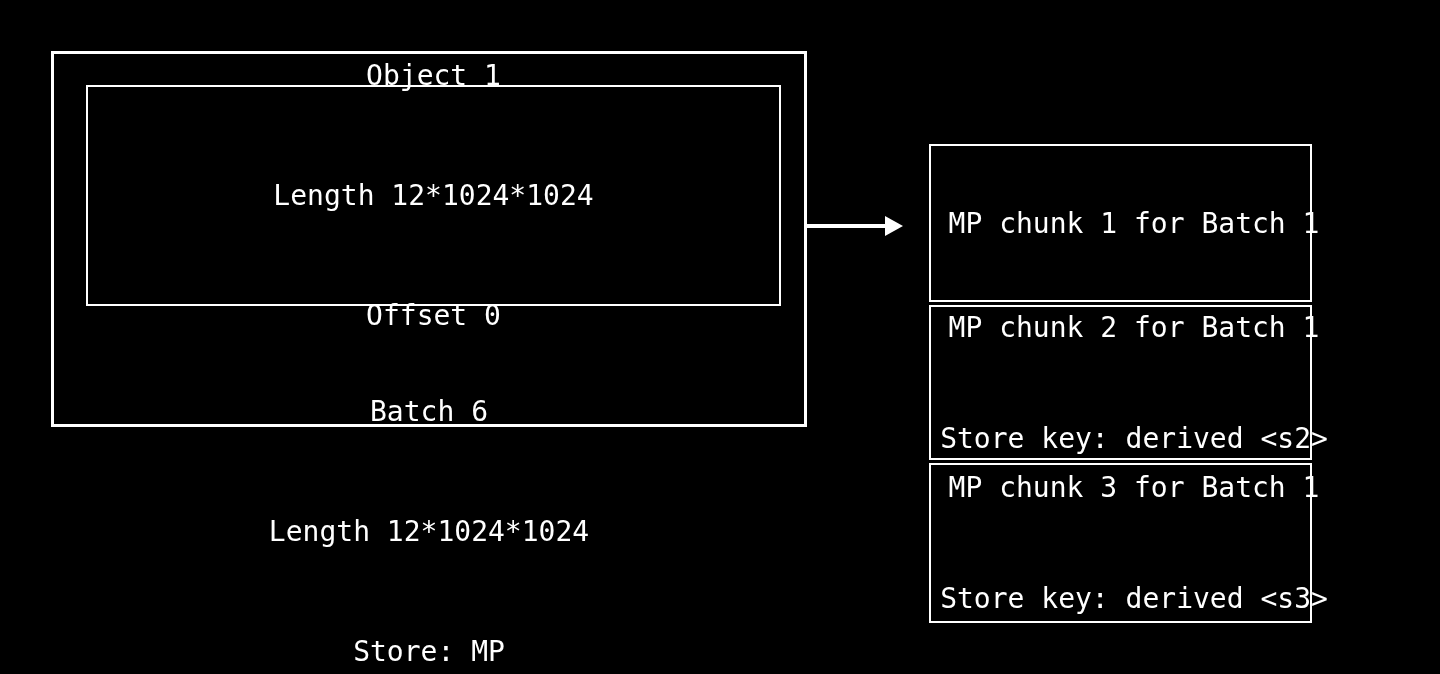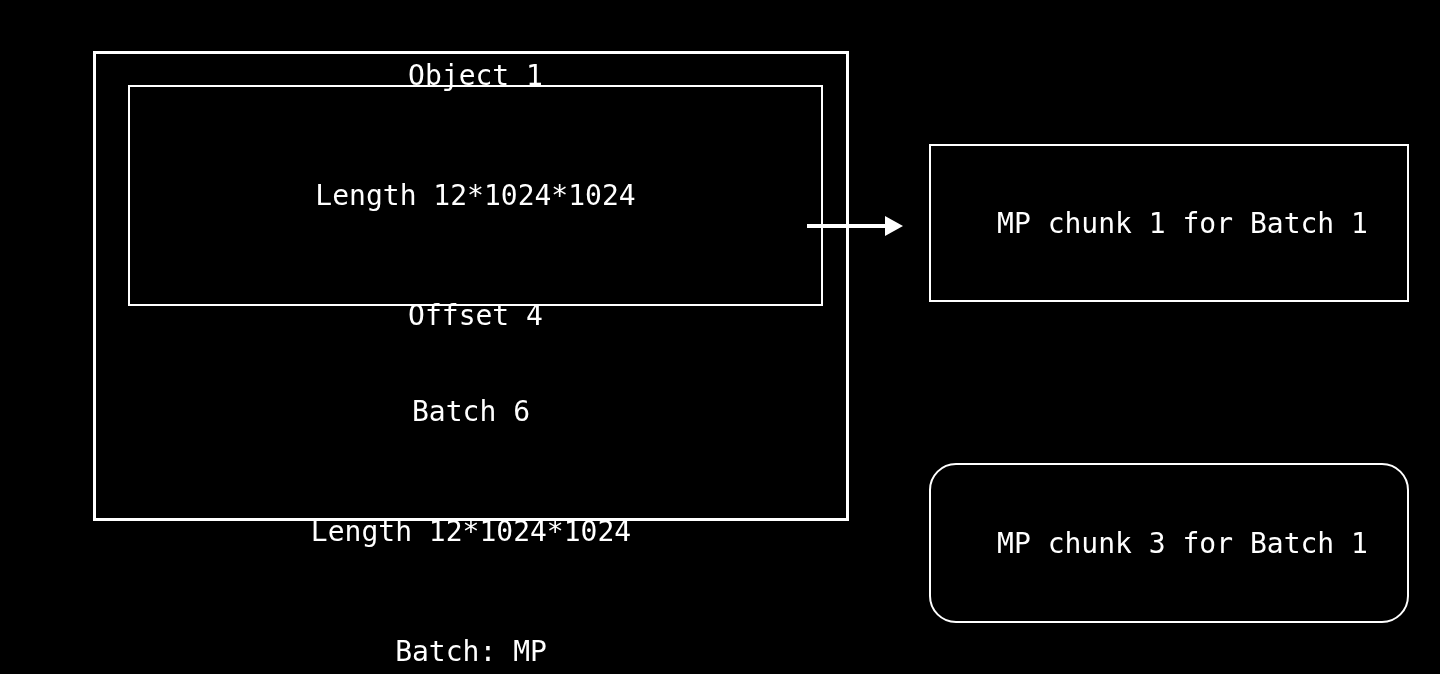--- a/index.html
+++ b/index.html
@@ -21,24 +21,23 @@
     height: 674px;
     background: #000000;
   }
 
   
   .outer-box {
     position: absolute;
     left: 51px;
     top: 51px;
     width: 756px;
-    height: 470px;
+    height: 376px;
     border: 3px solid #ffffff;
     box-sizing: border-box;
-    margin-left: 42px;
   }
 
   .inner-box {
     position: absolute;
     left: 32px;      
     top: 31px;
     width: 695px;
     height: 221px;
     border: 2px solid #ffffff;
     box-sizing: border-box;
@@ -83,31 +82,31 @@
   .chunk-stack {
     position: absolute;
     left: 929px;
     top: 144px;
     width: 460px;
     height: 479px;
   }
   .chunk-box {
     position: absolute;
     left: 0;
-    width: 480px;
+    width: 383px;
     border: 2px solid #ffffff;
     box-sizing: border-box;
     display: flex;
     align-items: center;
     justify-content: center;
     padding-left: 27px;
   }
   .chunk-box.c1 { top: 0px;   height: 158px; }
   .chunk-box.c2 { top: 161px; height: 155px; }
-  .chunk-box.c3 { top: 319px; height: 160px; border-radius: 27px; }
+  .chunk-box.c3 { top: 319px; height: 160px; }
 
   .chunk-text {
     color: #ffffff;
     font-size: 28px;
     line-height: 37px;
     text-align: center;
     white-space: pre;
   }
   .chunk-text .line { display: block; }
 </style>
@@ -115,29 +114,29 @@
 <body>
 
 <div id="canvas">
 
   <div class="outer-box">
 
     <div class="inner-box">
       <div class="text-block">
         <span class="line">Object 1</span>
         <span class="line">Length 12*1024*1024</span>
-        <span class="line">Offset 4</span>
+        <span class="line">Offset 0</span>
       </div>
     </div>
 
     <div class="batch-text">
       <div class="text-block">
         <span class="line">Batch 6</span>
         <span class="line">Length 12*1024*1024</span>
-        <span class="line">Batch: MP</span>
+        <span class="line">Store: MP</span>
         
       </div>
     </div>
 
   </div>
 
   <div class="arrow">
     <svg width="98" height="26" viewBox="0 0 98 26" xmlns="http://www.w3.org/2000/svg">
       <rect x="0" y="11" width="80" height="4" fill="#ffffff"></rect>
       <polygon points="78,3 96,13 78,23" fill="#ffffff"></polygon>
@@ -145,22 +144,29 @@
   </div>
 
   <div class="chunk-stack">
 
     <div class="chunk-box c1">
       <div class="chunk-text">
         <span class="line">MP chunk 1 for Batch 1</span>
       </div>
     </div>
 
+    <div class="chunk-box c2">
+      <div class="chunk-text">
+        <span class="line">MP chunk 2 for Batch 1</span>
+        <span class="line">Store key: derived &lt;s2&gt;</span>
+      </div>
+    </div>
 
     <div class="chunk-box c3">
       <div class="chunk-text">
         <span class="line">MP chunk 3 for Batch 1</span>
+        <span class="line">Store key: derived &lt;s3&gt;</span>
       </div>
     </div>
 
   </div>
 
 </div>
 
 </body></html>

